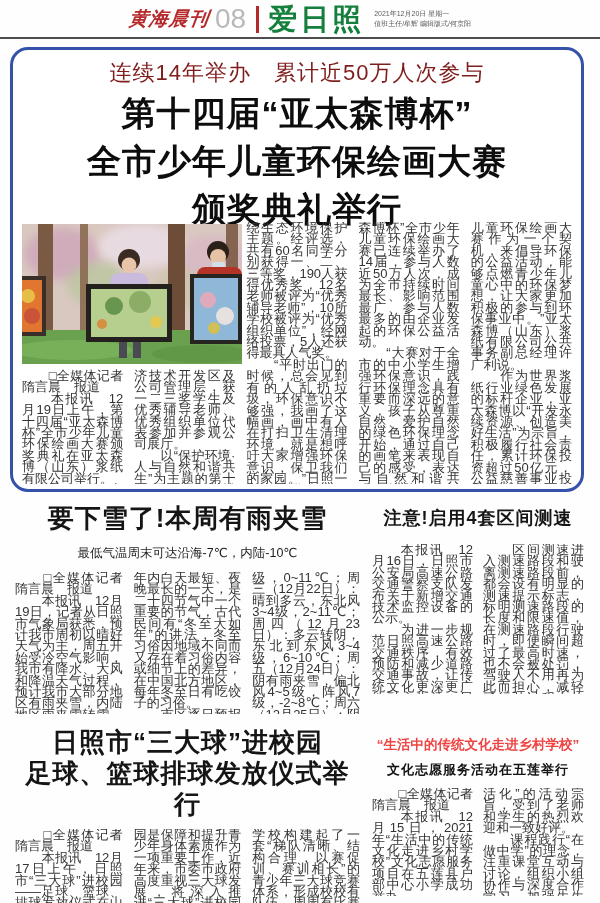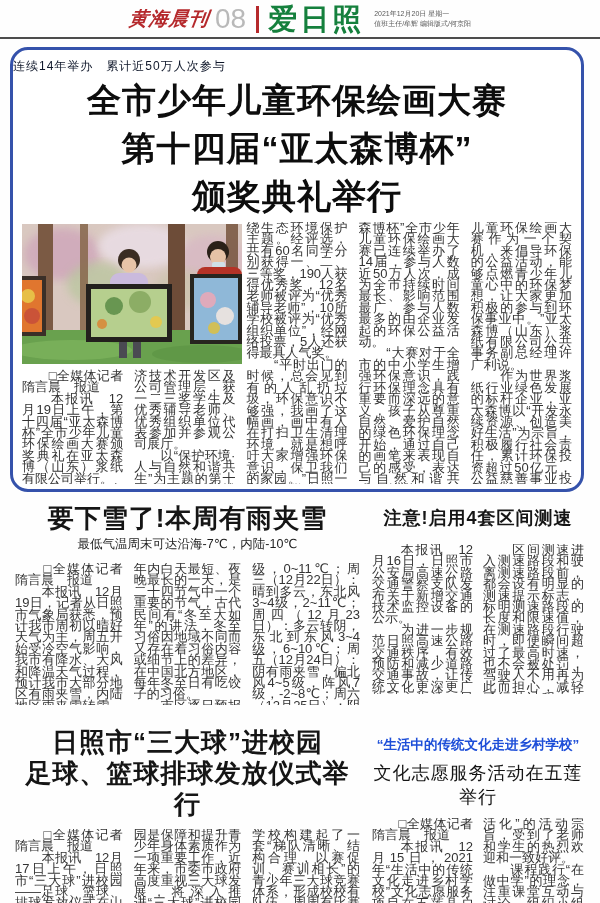--- a/index.html
+++ b/index.html
@@ -15,46 +15,46 @@
   .page-no{font-size:28px;color:#b9b9b9;margin:0 6px 0 6px;font-weight:400;line-height:28px;}
   .mast-bar{width:3px;height:27px;background:#b5292c;margin:0 9px 0 4px;}
   .section-name{font-family:"Liberation Serif","DejaVu Serif",serif;font-weight:bold;
                 color:#15803d;font-size:29px;letter-spacing:3px;line-height:30px;}
   .mast-dates{font-size:7px;color:#5a5a5a;margin-left:10px;line-height:10px;align-self:center;}
   .header-rule{position:absolute;top:37px;left:0;width:600px;height:2px;background:#4d4d4d;}
 
   
   .lead-box{position:absolute;left:10px;top:47px;width:574px;height:445px;
             border:3px solid #3552ab;border-radius:18px;box-sizing:border-box;background:#fff;}
-  .kicker{text-align:left;font-size:12px;margin-top:8px;color:#0f172a;letter-spacing:1px;}
+  .kicker{text-align:center;font-size:22px;margin-top:8px;color:#7f1d1d;letter-spacing:1px;}
   .hl{margin:2px 0 0 0;text-align:center;font-size:34px;line-height:46px;
       font-weight:bold;color:#0d0d0d;letter-spacing:1px;}
   .photo{position:absolute;left:9px;top:174px;width:220px;height:140px;}
   .body5{position:absolute;left:9px;top:172px;right:9px;bottom:5px;display:flex;gap:11px;overflow:hidden;}
   .col{flex:1 1 0;font-size:13px;line-height:11.4px;text-align:justify;
        white-space:pre-line;color:#333;overflow:hidden;}
   .under-photo{padding-top:148px;box-sizing:border-box;}
 
   
   .story{position:absolute;}
   .st-title{font-size:26px;font-weight:bold;text-align:center;color:#151515;letter-spacing:1px;margin:0;}
-  .st-sub{font-size:12.5px;text-align:center;margin-top:0;color:#1e1e1e;}
+  .st-sub{font-size:12.5px;text-align:center;margin-top:9px;color:#1e1e1e;}
   .cols{display:flex;margin-top:10px;overflow:hidden;}
   .cols .col{flex:1 1 0;}
   .weather{left:15px;top:501px;width:345px;}
   .weather .cols{gap:11px;height:142px;}
   .speed{left:372px;top:506px;width:212px;}
   .speed .st-title{font-size:18px;}
   .speed .cols{gap:10px;margin-top:14px;height:150px;}
   .sports{left:15px;top:727px;width:345px;}
   .sports .st-title{line-height:31px;}
   .sports .cols{gap:11px;margin-top:9px;height:104px;}
   .culture{left:372px;top:736px;width:212px;}
-  .culture .t1{font-size:13.5px;font-weight:bold;text-align:center;margin:0;color:#1d4ed8;}
-  .culture .t2{font-size:18px;font-weight:normal;text-align:center;margin:7px 0 0 0;
+  .culture .t1{font-size:13.5px;font-weight:bold;text-align:center;margin:0;color:#ef4444;}
+  .culture .t2{font-size:13px;font-weight:bold;text-align:center;margin:7px 0 0 0;
                letter-spacing:1px;color:#151515;}
   .culture .cols{gap:10px;margin-top:9px;height:108px;}
 </style>
 </head>
 <body>
 
 <div class="page">
 
   <div class="masthead">
     <span class="script-logo">黄海晨刊</span>
@@ -63,22 +63,22 @@
     <span class="section-name">爱日照</span>
     <span class="mast-dates">
       <span style="display:block;">2021年12月20日 星期一</span>
       <span style="display:block;">值班主任/牟辉 编辑版式/何京阳</span>
     </span>
   </div>
   <div class="header-rule"></div>
 
   <section class="lead-box">
     <div class="kicker">连续14年举办　累计近50万人次参与</div>
+    <h1 class="hl">第十四届“亚太森博杯”</h1>
     <h1 class="hl">全市少年儿童环保绘画大赛</h1>
-    <h1 class="hl">第十四届“亚太森博杯”</h1>
     <h1 class="hl">颁奖典礼举行</h1>
 
     <svg class="photo" viewBox="0 0 220 140" preserveAspectRatio="none">
       <defs>
         <filter id="soft">
             <feGaussianBlur stdDeviation="4"></feGaussianBlur>
           </filter>
       </defs>
       <rect x="0" y="0" width="220" height="140" fill="#d9c8c0"></rect>
       <ellipse cx="40" cy="30" rx="38" ry="26" fill="#cfa6ba" opacity="0.8" filter="url(#soft)"></ellipse>

